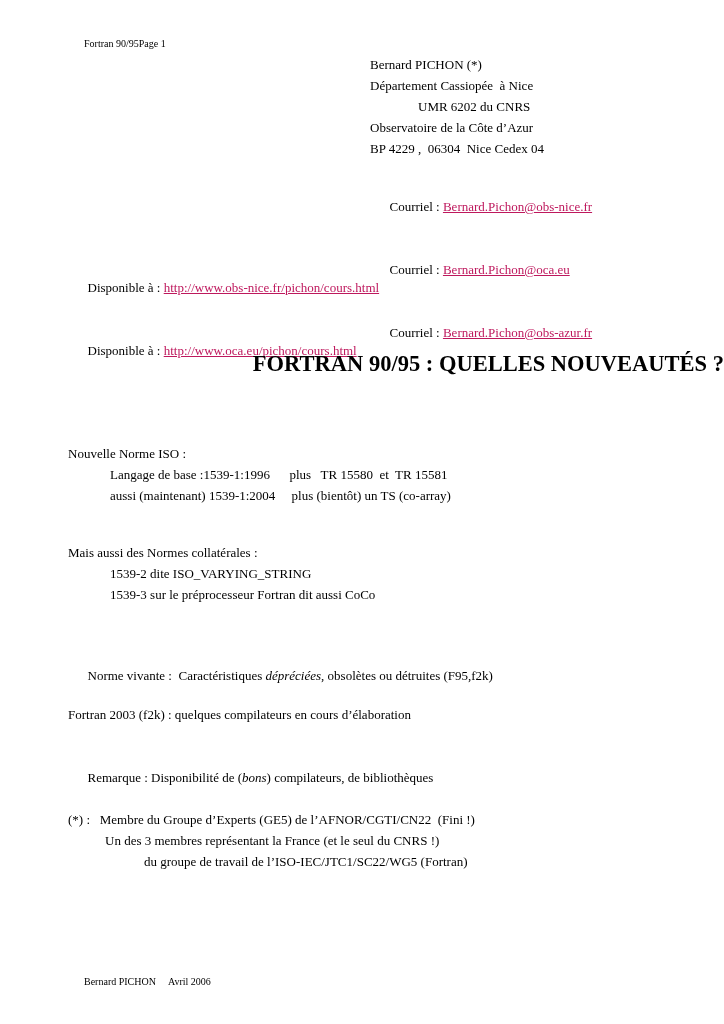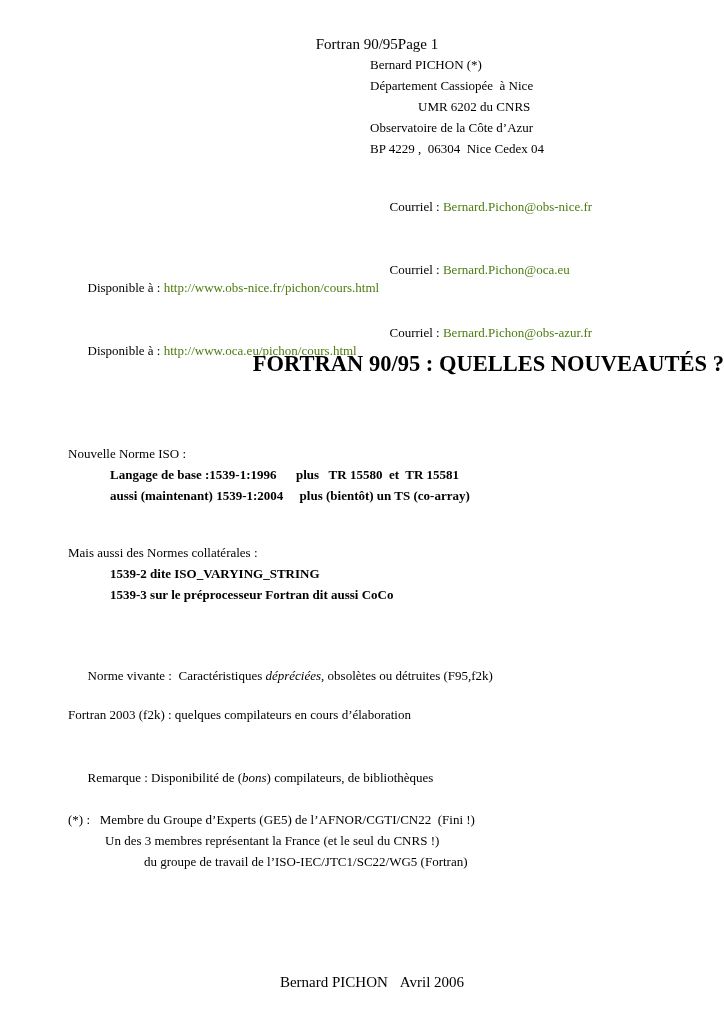--- a/index.html
+++ b/index.html
@@ -12,22 +12,22 @@
     width: 724px;
     height: 1024px;
     background: #ffffff;
     font-family: "Liberation Serif", "DejaVu Serif", serif;
     color: #000000;
     overflow: hidden;
   }
   .meta-row {
     position: absolute;
     display: flex;
-    justify-content: center;
-    font-size: 15px;
+    justify-content: flex-start;
+    font-size: 10px;
     line-height: 16px;
     margin-left: 16px;
   }
   .header-row { top: 36px; left: 68px; right: 54px; }
   .footer-row { top: 974px; left: 68px; right: 64px; gap: 12px; }
 
   .block { position: absolute; font-size: 13px; }
   .line  { white-space: pre; line-height: 21px; }
 
   .author-block    { top: 54px;  left: 370px; }
@@ -46,29 +46,30 @@
   }
 
   .norme-iso      { top: 443px; left: 68px; }
   .collaterales   { top: 542px; left: 68px; }
   .norme-vivante  { top: 644px; left: 68px; }
   .fortran2003    { top: 704px; left: 68px; }
   .remarque       { top: 746px; left: 68px; text-align: right; }
   .footnote       { top: 809px; left: 68px; }
 
   .indent-48 { margin-left: 48px; }
-  .indent-42 { margin-left: 42px; font-weight: bold; }
+  .indent-42 { margin-left: 42px; }
   .fn-indent-2 { margin-left: 37px; }
   .fn-indent-3 { margin-left: 76px; }
 
   .bold { font-weight: normal; }
   .italic { font-style: italic; }
 
   a.doc-link {
-    color: #4d7c0f;
+    color: #be185d;
+    text-decoration: underline;
     cursor: pointer;
     white-space: pre;
   }
 </style>
 </head>
 <body>
 
 <div class="page">
 
   <div class="meta-row header-row">

